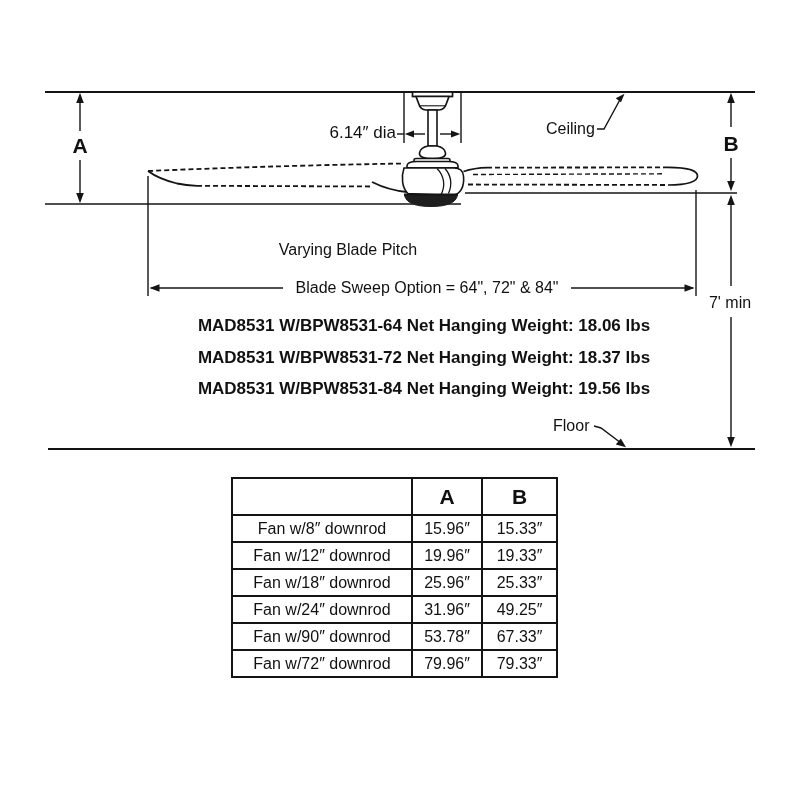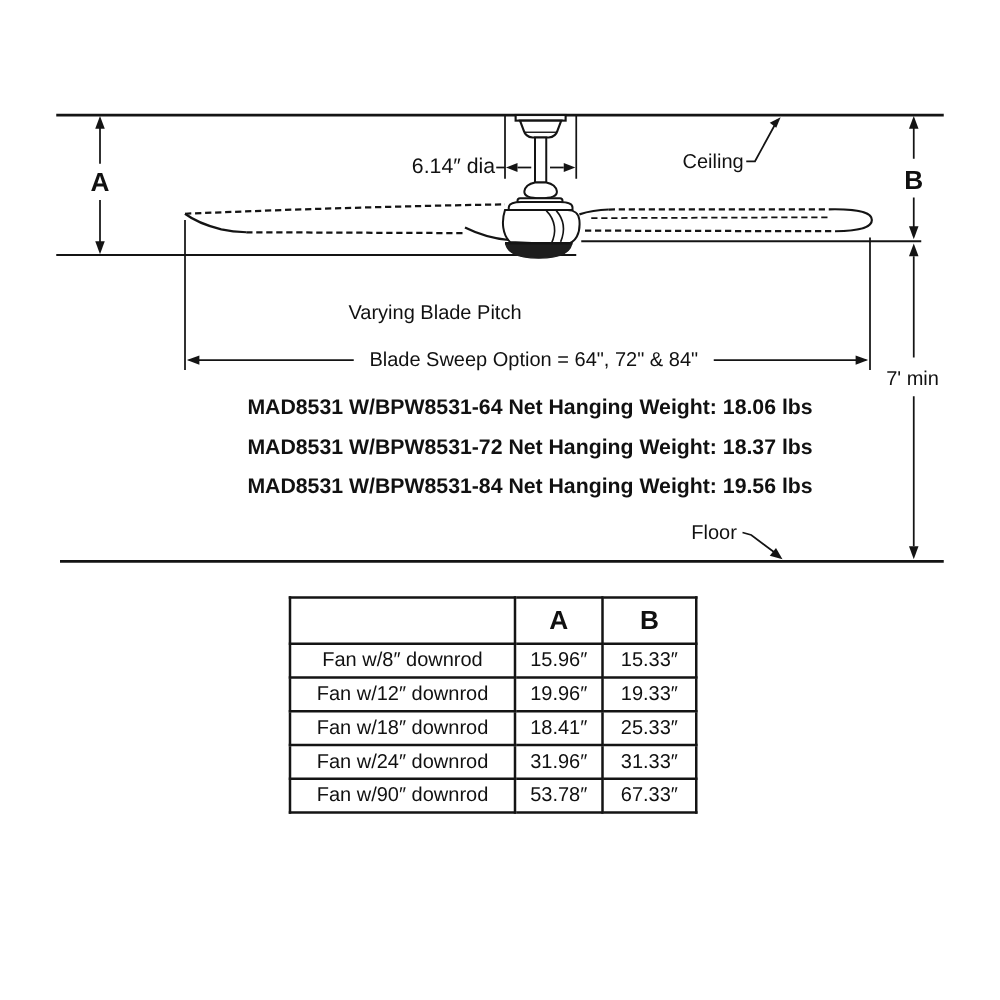--- a/index.html
+++ b/index.html
@@ -153,28 +153,33 @@
         <td>15.96″</td>
         <td>15.33″</td>
       </tr>
       <tr>
         <td>Fan w/12″ downrod</td>
         <td>19.96″</td>
         <td>19.33″</td>
       </tr>
       <tr>
         <td>Fan w/18″ downrod</td>
-        <td>18.41″</td>
+        <td>25.96″</td>
         <td>25.33″</td>
       </tr>
       <tr>
         <td>Fan w/24″ downrod</td>
         <td>31.96″</td>
-        <td>31.33″</td>
+        <td>49.25″</td>
       </tr>
       <tr>
         <td>Fan w/90″ downrod</td>
         <td>53.78″</td>
         <td>67.33″</td>
       </tr>
+      <tr>
+        <td>Fan w/72″ downrod</td>
+        <td>79.96″</td>
+        <td>79.33″</td>
+      </tr>
     </tbody>
   </table>
 </div>
 
 </body></html>

